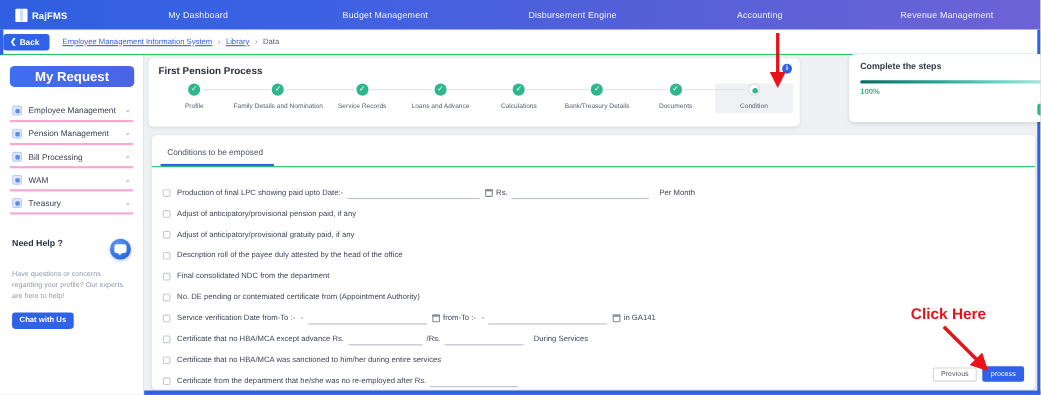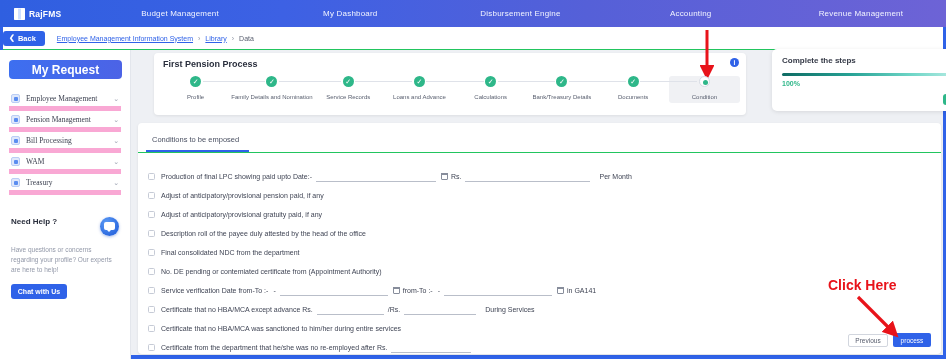--- a/index.html
+++ b/index.html
@@ -52,21 +52,21 @@
     background: #ffffff; border-right: 1px solid #e3e6ec; padding: 8px 9px 0 9px;
   }
   .my-request {
     width: 113px; height: 19px; border-radius: 4px; color: #fff;
     background: linear-gradient(90deg,#3d6ff0,#4c63e6);
     display: flex; align-items: center; justify-content: center;
     font-size: 12px; font-weight: 600; margin: 2px auto 12px auto;
   }
   .nav-item {
     display: flex; align-items: center; height: 20px; margin-bottom: 1px;
-    border-bottom: 5px solid #f9a8d4; padding: 0 2px; font-family: Liberation Serif, serif;
+    border-bottom: 2px solid #f9a8d4; padding: 0 2px;
   }
   .ni-icon {
     width: 9px; height: 9px; border-radius: 2px; background: #dfe8fb;
     border: 1px solid #b9cdf5; margin-right: 6px; flex: 0 0 auto;
     position: relative;
   }
   .ni-icon::after {
     content: ""; position: absolute; left: 2px; top: 2px;
     width: 4px; height: 4px; background: #5b8df0; border-radius: 1px;
   }
@@ -92,21 +92,21 @@
   }
   .help-text { font-size: 6.5px; color: #9298a8; line-height: 1.55; margin-top: 9px; }
   .chat-btn {
     margin-top: 9px; width: 56px; height: 15px; border-radius: 3px;
     background: #2f62e8; color: #fff; font-size: 7px; font-weight: 600;
     display: flex; align-items: center; justify-content: center;
   }
 
   
   .stepper-card {
-    position: absolute; left: 154px; top: 53px; width: 592px; height: 62px;
+    position: absolute; left: 135px; top: 53px; width: 592px; height: 62px;
     background: #fff; border-radius: 4px; box-shadow: 0 1px 3px rgba(0,0,0,.08);
   }
   .stepper-title { font-size: 9px; font-weight: bold; color: #2a2f3d; padding: 6px 0 0 9px; }
   .steps { display: flex; align-items: flex-start; padding: 7px 6px 0 6px; }
   .step { flex: 1; display: flex; flex-direction: column; align-items: center; position: relative; }
   .step.active { background: #f0f1f4; border-radius: 3px; padding-bottom: 3px; }
   .step-dot {
     width: 11px; height: 11px; border-radius: 50%; background: #2eb789;
     color: #fff; font-size: 7px; line-height: 11px; text-align: center;
     position: relative; z-index: 2;
@@ -211,22 +211,22 @@
 <body>
 
 <div class="page">
 
   <div class="topnav">
     <div class="brand">
       <span class="brand-mark"></span>
       <span class="brand-text">RajFMS</span>
     </div>
     <div class="navlinks">
+      <div class="navlink">My Dashboard</div>
       <div class="navlink">Budget Management</div>
-      <div class="navlink">My Dashboard</div>
       <div class="navlink">Disbursement Engine</div>
       <div class="navlink">Accounting</div>
       <div class="navlink">Revenue Management</div>
     </div>
   </div>
 
   <div class="crumbbar">
     <div class="back-btn">
       <span class="back-chev">❮</span>
       <span>Back</span>

